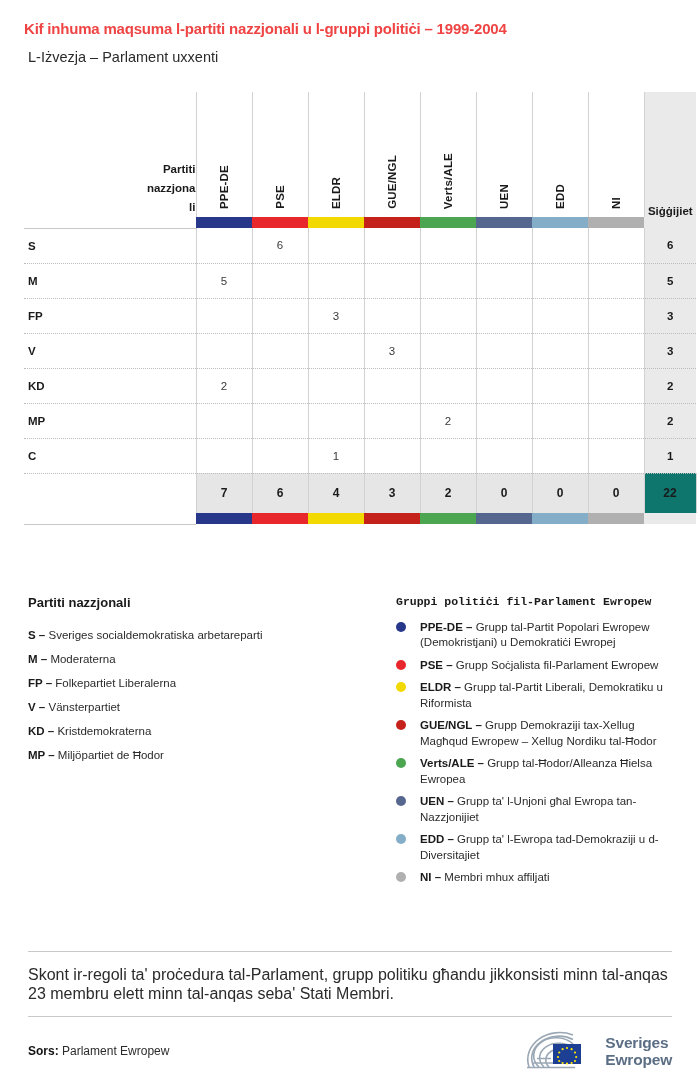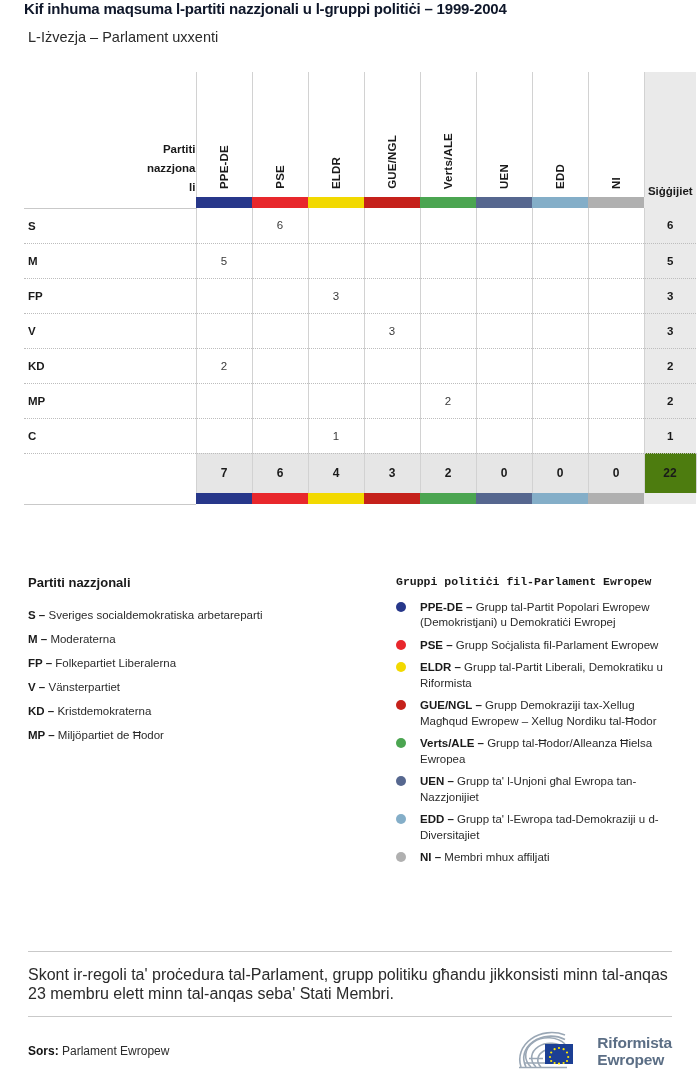--- a/index.html
+++ b/index.html
@@ -11,21 +11,22 @@
     color: #1a1a1a;
     overflow: hidden;
   }
   .page { position: relative; width: 700px; height: 1091px; padding: 0 24px; }
 
   
   .title {
     font-size: 15px;
     font-weight: bold;
     letter-spacing: -0.2px;
-    color: #0f172a;
+    padding-top: 20px;
+    color: #ef4444;
   }
   .subtitle {
     font-size: 14.5px;
     font-weight: normal;
     color: #2b2b2b;
     padding-top: 12px;
     padding-left: 4px;
   }
 
   
@@ -116,21 +117,21 @@
     font-size: 12px;
     font-weight: bold;
     text-align: center;
     background: #e6e6e6;
     padding: 0;
     border-left: 1px solid #d2d2d2;
     border-right: 1px solid #d2d2d2;
     color: #1a1a1a;
   }
   tr.totals td.lbl-cell { background: #ffffff; border: none; }
-  tr.totals td.seats-cell { background: #4d7c0f; border-left: 1px solid #d2d2d2; }
+  tr.totals td.seats-cell { background: #0f766e; border-left: 1px solid #d2d2d2; }
 
   
   .legends {
     display: flex;
     margin-top: 70px;
     padding-left: 4px;
   }
   .legend-col-left  { width: 368px; flex: 0 0 368px; }
   .legend-col-right { flex: 1 1 auto; }
 
@@ -496,20 +497,20 @@
               <circle cx="48.6" cy="32" r="1.1"></circle>
             <circle cx="44" cy="32.6" r="1.1"></circle>
               <circle cx="39.6" cy="32" r="1.1"></circle>
             <circle cx="36.2" cy="30" r="1.1"></circle>
               <circle cx="35" cy="26" r="1.1"></circle>
             <circle cx="36.2" cy="21.5" r="1.1"></circle>
               <circle cx="39.6" cy="18.2" r="1.1"></circle>
           </g>
         </svg>
         <div class="logo-text">
-          <div>Riformista</div>
+          <div>Sveriges</div>
           <div>Ewropew</div>
         </div>
       </div>
     </div>
   </div>
 
 </div>
 
 </body></html>

